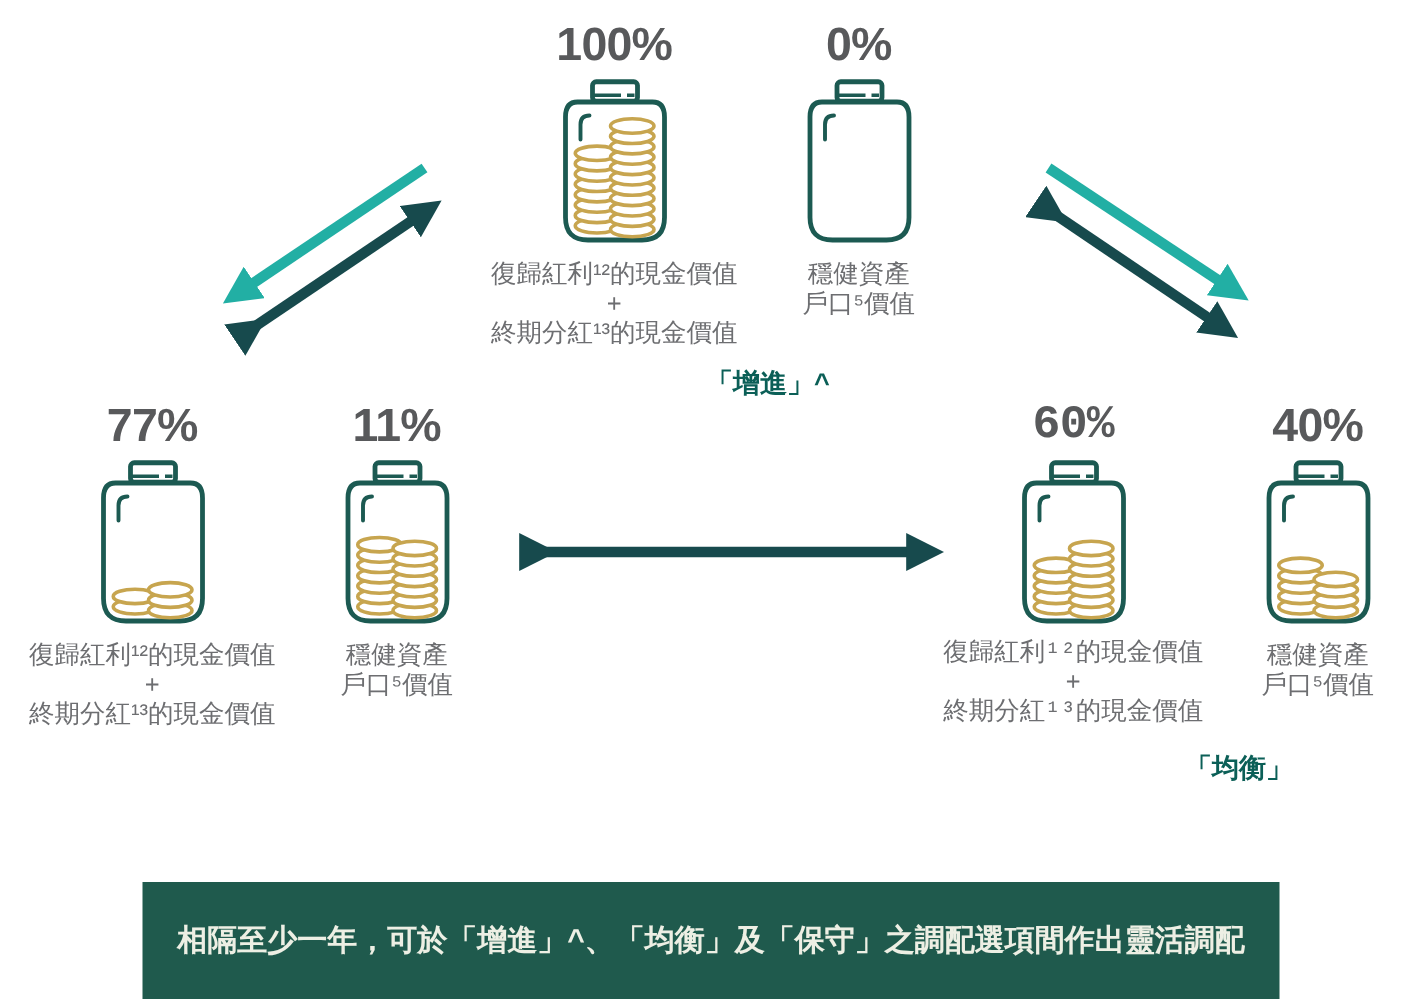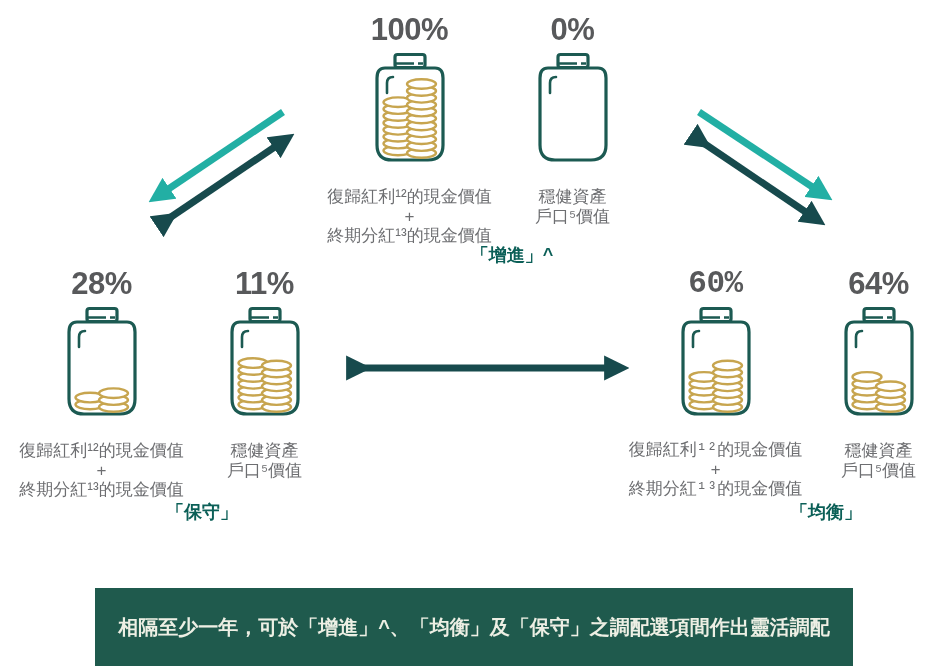--- a/index.html
+++ b/index.html
@@ -11,21 +11,21 @@
   .arrows line{stroke-width:7;}
   .option-group{position:absolute;display:flex;gap:3px;}
   .jar-col{display:flex;flex-direction:column;align-items:center;}
   .pct{font-size:31px;font-weight:bold;color:var(--pct_gray);line-height:36px;margin-bottom:4px;letter-spacing:-0.5px;}
   svg.jar{display:block;}
   .jar-outline{stroke:var(--dark_teal);fill:none;}
   .jar-outline .lid,.jar-outline .body{stroke-width:3.2;}
   .jar-outline .lid-line{stroke-width:2.4;}
   .jar-outline .shine{stroke-width:2.6;stroke-linecap:round;}
   .coins ellipse{fill:#fff;stroke:var(--gold);stroke-width:2.4;}
-  .caption{margin-top:23px;text-align:center;font-size:17px;line-height:19.5px;color:var(--label_gray);white-space:nowrap;}
+  .caption{margin-top:9px;text-align:center;font-size:17px;line-height:19.5px;color:var(--label_gray);white-space:nowrap;}
   .group-name{position:absolute;width:220px;text-align:center;font-size:18px;font-weight:bold;color:var(--heading_teal);}
   .banner{position:absolute;left:95px;top:588px;width:758px;height:78px;background:var(--banner_bg);
           color:var(--banner_text);font-size:20px;font-weight:bold;text-align:center;
           display:flex;flex-direction:column;justify-content:center;line-height:32px;}
 </style>
 </head>
 <body>
 
 <div class="stage">
 
@@ -97,21 +97,21 @@
       <div class="caption">
         <div>穩健資產</div>
         <div>戶口⁵價值</div>
       </div>
     </div>
   </section>
   <div class="group-name" style="left:402px;top:243px;">「增進」^</div>
 
   <section class="option-group" style="left:9px;top:266px;">
     <div class="jar-col" style="width:185px;">
-      <div class="pct">28%</div>
+      <div class="pct">77%</div>
       <svg class="jar" viewBox="0 0 78 112" width="78" height="112">
         <g class="jar-outline">
           <rect class="lid" x="24" y="2.5" width="30" height="13" rx="2.5"></rect>
           <path class="lid-line" d="M25,11.5 H43 M47,11.5 H52"></path>
           <path class="body" d="M14,16 H64 Q72,16 72,26 V93 Q72,108 57,108 H21 Q6,108 6,93 V26 Q6,16 14,16 Z"></path>
           <path class="shine" d="M16,41 V31 Q16,25 22,25"></path>
         </g>
         <g class="coins">
             <ellipse cx="27" cy="98.5" rx="14.5" ry="4.8"></ellipse>
             <ellipse cx="27" cy="91.6" rx="14.5" ry="4.8"></ellipse>
@@ -151,21 +151,20 @@
             <ellipse cx="50.5" cy="66.5" rx="14.5" ry="4.8"></ellipse>
             <ellipse cx="50.5" cy="59.6" rx="14.5" ry="4.8"></ellipse>
           </g>
       </svg>
       <div class="caption">
         <div>穩健資產</div>
         <div>戶口⁵價值</div>
       </div>
     </div>
   </section>
-  <div class="group-name" style="left:92px;top:500px;">「保守」</div>
 
   <section class="option-group" style="left:623px;top:266px;">
     <div class="jar-col" style="width:185px;font-family:Liberation Mono, monospace;">
       <div class="pct">60%</div>
       <svg class="jar" viewBox="0 0 78 112" width="78" height="112">
         <g class="jar-outline">
           <rect class="lid" x="24" y="2.5" width="30" height="13" rx="2.5"></rect>
           <path class="lid-line" d="M25,11.5 H43 M47,11.5 H52"></path>
           <path class="body" d="M14,16 H64 Q72,16 72,26 V93 Q72,108 57,108 H21 Q6,108 6,93 V26 Q6,16 14,16 Z"></path>
           <path class="shine" d="M16,41 V31 Q16,25 22,25"></path>
@@ -185,21 +184,21 @@
             <ellipse cx="50.5" cy="59.6" rx="14.5" ry="4.8"></ellipse>
           </g>
       </svg>
       <div class="caption">
         <div>復歸紅利¹²的現金價值</div>
         <div>+</div>
         <div>終期分紅¹³的現金價值</div>
       </div>
     </div>
     <div class="jar-col" style="width:135px;">
-      <div class="pct">64%</div>
+      <div class="pct">40%</div>
       <svg class="jar" viewBox="0 0 78 112" width="78" height="112">
         <g class="jar-outline">
           <rect class="lid" x="24" y="2.5" width="30" height="13" rx="2.5"></rect>
           <path class="lid-line" d="M25,11.5 H43 M47,11.5 H52"></path>
           <path class="body" d="M14,16 H64 Q72,16 72,26 V93 Q72,108 57,108 H21 Q6,108 6,93 V26 Q6,16 14,16 Z"></path>
           <path class="shine" d="M16,41 V31 Q16,25 22,25"></path>
         </g>
         <g class="coins">
             <ellipse cx="27" cy="98.5" rx="14.5" ry="4.8"></ellipse>
             <ellipse cx="27" cy="91.6" rx="14.5" ry="4.8"></ellipse>

